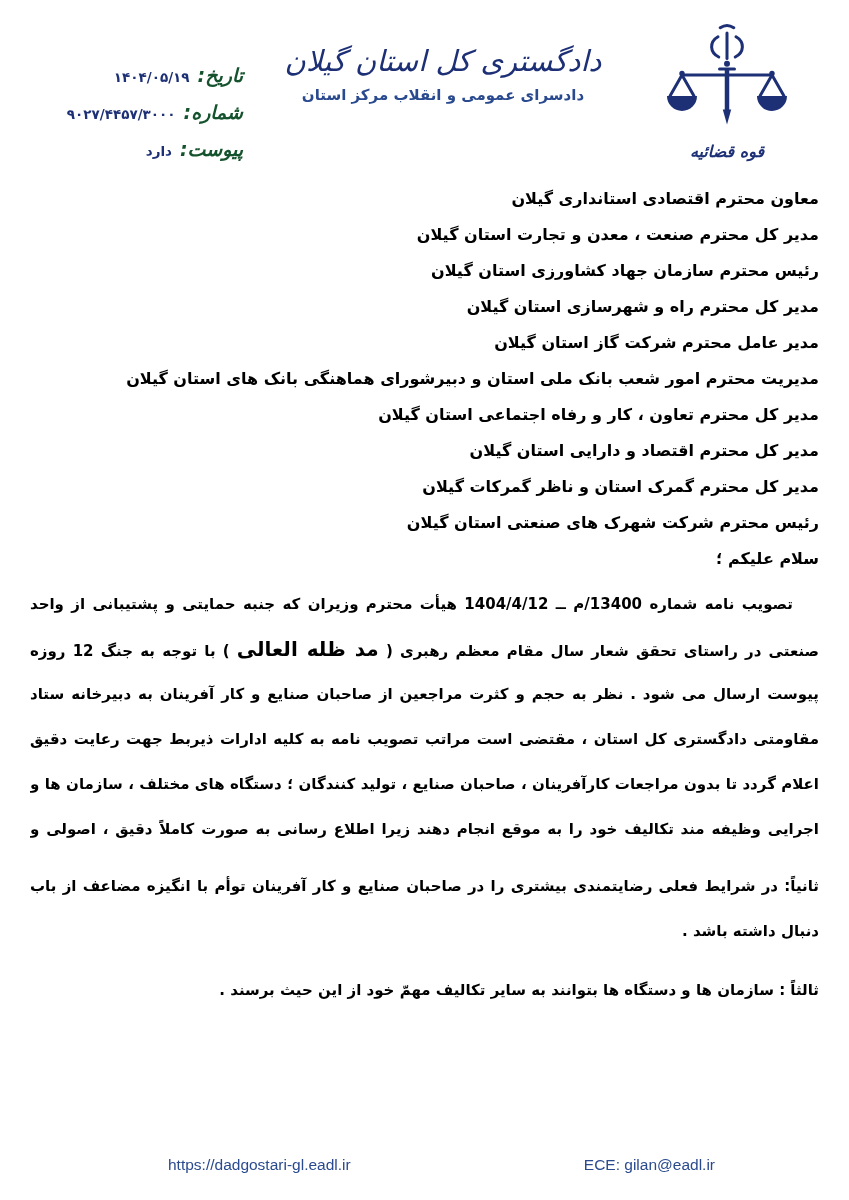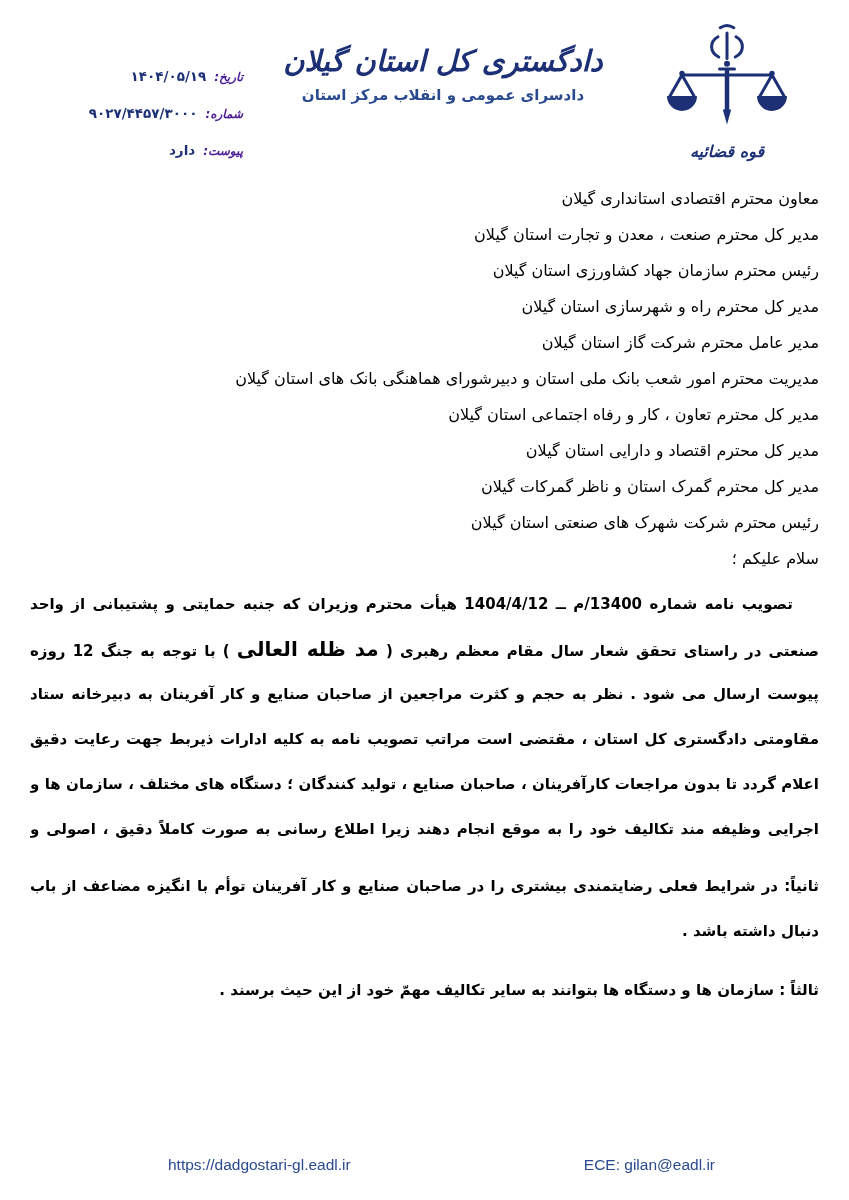--- a/index.html
+++ b/index.html
@@ -7,30 +7,30 @@
     width:849px; height:1200px; margin:0 auto; background:#ffffff;
     position:relative; direction:rtl; overflow:hidden;
     font-family:"DejaVu Sans", sans-serif; color:#000;
   }
 
   
   .header { display:flex; align-items:flex-start; padding:22px 38px 0 38px; }
   .emblem { width:168px; text-align:center; flex:0 0 auto; }
   .emblem-caption { font-style:italic; font-weight:bold; color:#1d3076; font-size:16px; margin-top:4px; }
   .title-block { flex:1 1 auto; text-align:center; padding-top:22px; }
-  .org-title { font-size:29px; font-weight:bold; font-style:italic; color:#1d3076; letter-spacing:1px;text-align:center; }
+  .org-title { font-size:29px; font-weight:normal; font-style:italic; color:#1d3076; letter-spacing:1px;text-align:center; }
   .org-subtitle { font-size:15px; font-weight:bold; color:#2a4a8f; margin-top:8px; }
   .meta-block { width:205px; flex:0 0 auto; padding-top:36px; }
   .meta-row { line-height:35px; white-space:nowrap; text-align:right; }
-  .meta-label { font-style:italic; font-weight:bold; color:#4c1d95; font-size:12px; margin-left:8px; }
+  .meta-label { font-style:italic; font-weight:bold; color:#14532d; font-size:19px; margin-left:8px; }
   .meta-value { color:#1d3076; font-weight:bold; font-size:13.5px; }
 
   
   .recipients { margin:12px 30px 0 30px; }
-  .recipient-line { font-size:16px; font-weight:normal; line-height:36px; white-space:nowrap; }
+  .recipient-line { font-size:16px; font-weight:bold; line-height:36px; white-space:nowrap; }
 
   
   .body { margin:5px 30px 0 30px; font-size:15px; font-weight:bold; }
   .bline {
     line-height:45px; height:45px; overflow:hidden;
     text-align:justify; text-align-last:justify;
   }
   .bline.indent { text-indent:26px; }
   .bline.short { text-align:right; text-align-last:right; }
   .em-big { font-size:20px; font-weight:bold; }

